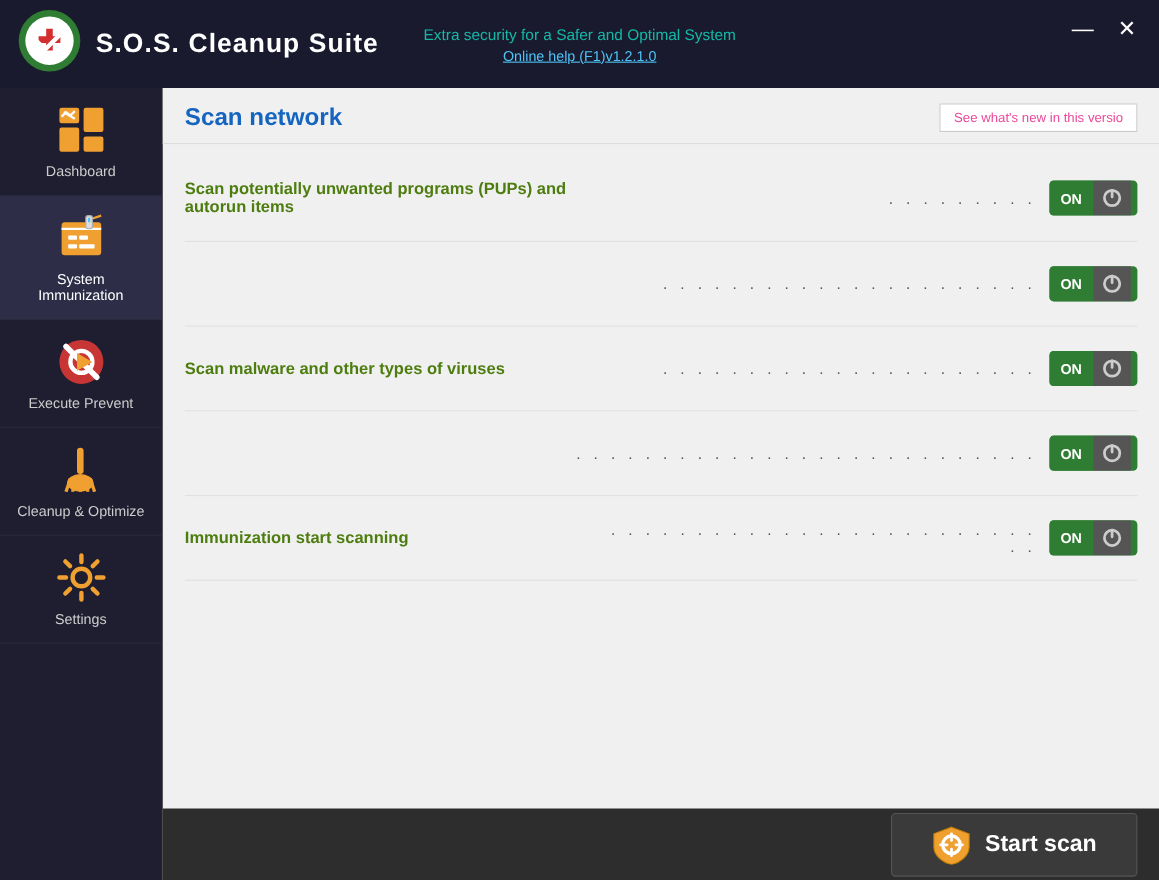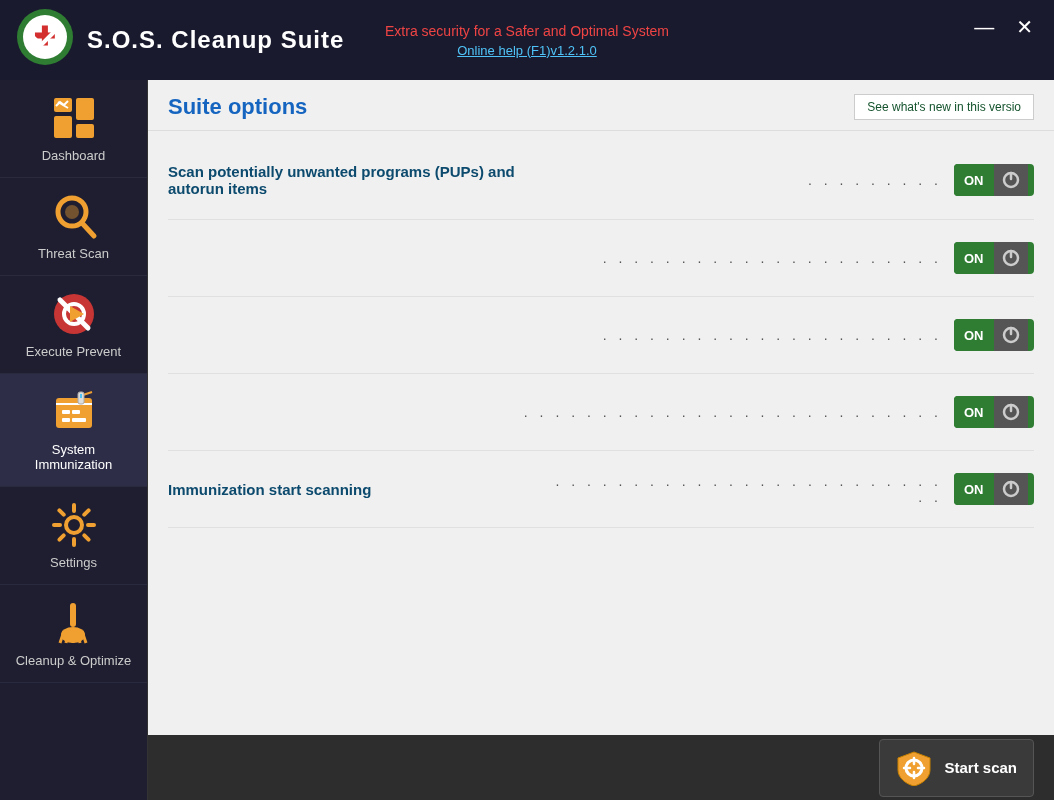--- a/index.html
+++ b/index.html
@@ -42,21 +42,21 @@
     }
 
     #header-center {
       position: absolute;
       left: 50%;
       transform: translateX(-50%);
       text-align: center;
     }
 
     #tagline {
-      color: #ef4444;
+      color: #14b8a6;
       font-size: 14px;
       margin-bottom: 4px;
     }
 
     #header-links {
       display: flex;
       justify-content: center;
     }
 
     #header-links a {
@@ -143,42 +143,42 @@
       color: #1565c0;
       font-size: 22px;
       font-weight: bold;
     }
 
     #whats-new-btn {
       background: white;
       border: 1px solid #ccc;
       padding: 5px 12px;
       font-size: 12px;
-      color: #14532d;
+      color: #ec4899;
       cursor: pointer;
     }
 
     #options-list {
       flex: 1;
       padding: 10px 20px;
       overflow-y: auto;
     }
 
     .option-row {
       display: flex;
       align-items: center;
       justify-content: space-between;
       padding: 22px 0;
       border-bottom: 1px solid #e0e0e0;
     }
 
     .option-label {
       font-size: 15px;
       font-weight: bold;
-      color: #0c4a6e;
+      color: #4d7c0f;
       flex: 1;
     }
 
     .option-dots {
       flex: 1;
       color: #555;
       font-size: 14px;
       letter-spacing: 4px;
       text-align: right;
       padding-right: 12px;
@@ -228,24 +228,24 @@
       padding: 0 20px;
     }
 
     #start-scan-btn {
       display: flex;
       align-items: center;
       gap: 12px;
       background: #3a3a3a;
       border: 1px solid #555;
       border-radius: 4px;
-      padding: 10px 16px;
+      padding: 10px 36px;
       cursor: pointer;
       color: white;
-      font-size: 15px;
+      font-size: 21px;
       font-weight: bold;
       margin-left: 12px;
     }
 
     .scan-shield-icon {
       width: 36px;
       height: 36px;
     }
 
     
@@ -288,92 +288,84 @@
         <rect x="4" y="4" width="18" height="14" rx="2" fill="#f0a030"></rect>
         <rect x="4" y="22" width="18" height="22" rx="2" fill="#f0a030"></rect>
         <rect x="26" y="4" width="18" height="22" rx="2" fill="#f0a030"></rect>
         <rect x="26" y="30" width="18" height="14" rx="2" fill="#f0a030"></rect>
         <line x1="8" y1="8" x2="18" y2="14" stroke="white" stroke-width="2"></line>
         <polyline points="6,12 10,8 14,11 18,7" stroke="white" stroke-width="2" fill="none"></polyline>
       </svg>
       <span>Dashboard</span>
     </div>
 
-    <div class="sidebar-item">
+
+    <div class="sidebar-item active">
       <svg class="sidebar-icon" viewBox="0 0 48 48">
-        <circle cx="22" cy="20" r="14" fill="none" stroke="#f0a030" stroke-width="5"></circle>
-        <line x1="32" y1="31" x2="44" y2="44" stroke="#f0a030" stroke-width="5" stroke-linecap="round"></line>
-        <circle cx="22" cy="20" r="7" fill="#f0a030" opacity="0.4"></circle>
+        <rect x="6" y="10" width="36" height="30" rx="3" fill="#f0a030"></rect>
+        <line x1="6" y1="16" x2="42" y2="16" stroke="white" stroke-width="2"></line>
+        <rect x="12" y="22" width="8" height="4" rx="1" fill="white"></rect>
+        <rect x="22" y="22" width="8" height="4" rx="1" fill="white"></rect>
+        <rect x="12" y="30" width="8" height="4" rx="1" fill="white"></rect>
+        <rect x="22" y="30" width="14" height="4" rx="1" fill="white"></rect>
+
+        <line x1="30" y1="8" x2="42" y2="4" stroke="#f0a030" stroke-width="2"></line>
+        <rect x="28" y="4" width="6" height="12" rx="2" fill="#ddd" stroke="#aaa" stroke-width="1"></rect>
+        <rect x="30" y="6" width="2" height="4" fill="#4fc3f7"></rect>
       </svg>
-      <span>Threat Scan</span>
+      <span>System<br>Immunization</span>
     </div>
 
     <div class="sidebar-item">
       <svg class="sidebar-icon" viewBox="0 0 48 48">
         <circle cx="24" cy="24" r="20" fill="#e53935" opacity="0.85"></circle>
         <line x1="10" y1="10" x2="38" y2="38" stroke="white" stroke-width="5" stroke-linecap="round"></line>
         <circle cx="24" cy="24" r="10" fill="none" stroke="white" stroke-width="4"></circle>
         <polygon points="20,16 34,24 20,32" fill="#f0a030"></polygon>
       </svg>
       <span>Execute Prevent</span>
     </div>
 
-    <div class="sidebar-item active">
+    <div class="sidebar-item">
       <svg class="sidebar-icon" viewBox="0 0 48 48">
-        <rect x="6" y="10" width="36" height="30" rx="3" fill="#f0a030"></rect>
-        <line x1="6" y1="16" x2="42" y2="16" stroke="white" stroke-width="2"></line>
-        <rect x="12" y="22" width="8" height="4" rx="1" fill="white"></rect>
-        <rect x="22" y="22" width="8" height="4" rx="1" fill="white"></rect>
-        <rect x="12" y="30" width="8" height="4" rx="1" fill="white"></rect>
-        <rect x="22" y="30" width="14" height="4" rx="1" fill="white"></rect>
-
-        <line x1="30" y1="8" x2="42" y2="4" stroke="#f0a030" stroke-width="2"></line>
-        <rect x="28" y="4" width="6" height="12" rx="2" fill="#ddd" stroke="#aaa" stroke-width="1"></rect>
-        <rect x="30" y="6" width="2" height="4" fill="#4fc3f7"></rect>
+
+        <rect x="20" y="4" width="6" height="24" rx="3" fill="#f0a030"></rect>
+        <ellipse cx="23" cy="36" rx="12" ry="8" fill="#f0a030"></ellipse>
+        <line x1="14" y1="32" x2="10" y2="44" stroke="#f0a030" stroke-width="3"></line>
+        <line x1="18" y1="34" x2="16" y2="44" stroke="#f0a030" stroke-width="3"></line>
+        <line x1="23" y1="36" x2="23" y2="44" stroke="#f0a030" stroke-width="3"></line>
+        <line x1="28" y1="34" x2="30" y2="44" stroke="#f0a030" stroke-width="3"></line>
+        <line x1="32" y1="32" x2="36" y2="44" stroke="#f0a030" stroke-width="3"></line>
       </svg>
-      <span>System<br>Immunization</span>
+      <span>Cleanup &amp; Optimize</span>
     </div>
 
     <div class="sidebar-item">
       <svg class="sidebar-icon" viewBox="0 0 48 48">
         <circle cx="24" cy="24" r="8" fill="none" stroke="#f0a030" stroke-width="4"></circle>
         <g stroke="#f0a030" stroke-width="4" stroke-linecap="round">
           <line x1="24" y1="4" x2="24" y2="10"></line>
           <line x1="24" y1="38" x2="24" y2="44"></line>
           <line x1="4" y1="24" x2="10" y2="24"></line>
           <line x1="38" y1="24" x2="44" y2="24"></line>
           <line x1="9.4" y1="9.4" x2="13.7" y2="13.7"></line>
           <line x1="34.3" y1="34.3" x2="38.6" y2="38.6"></line>
           <line x1="9.4" y1="38.6" x2="13.7" y2="34.3"></line>
           <line x1="34.3" y1="13.7" x2="38.6" y2="9.4"></line>
         </g>
       </svg>
       <span>Settings</span>
     </div>
 
-    <div class="sidebar-item">
-      <svg class="sidebar-icon" viewBox="0 0 48 48">
-
-        <rect x="20" y="4" width="6" height="24" rx="3" fill="#f0a030"></rect>
-        <ellipse cx="23" cy="36" rx="12" ry="8" fill="#f0a030"></ellipse>
-        <line x1="14" y1="32" x2="10" y2="44" stroke="#f0a030" stroke-width="3"></line>
-        <line x1="18" y1="34" x2="16" y2="44" stroke="#f0a030" stroke-width="3"></line>
-        <line x1="23" y1="36" x2="23" y2="44" stroke="#f0a030" stroke-width="3"></line>
-        <line x1="28" y1="34" x2="30" y2="44" stroke="#f0a030" stroke-width="3"></line>
-        <line x1="32" y1="32" x2="36" y2="44" stroke="#f0a030" stroke-width="3"></line>
-      </svg>
-      <span>Cleanup &amp; Optimize</span>
-    </div>
-
   </div>
 
   <div id="content-area">
 
     <div id="content-header">
-      <span id="page-title-text">Suite options</span>
+      <span id="page-title-text">Scan network</span>
       <button id="whats-new-btn">See what's new in this versio</button>
     </div>
 
     <div id="options-list">
     <div class="option-row">
           <span class="option-label">Scan potentially unwanted programs (PUPs) and autorun items</span>
           <span class="option-dots">. . . . . . . . .</span>
           <div class="toggle-container">
             <span class="toggle-on-label">ON</span>
             <div class="toggle-power-btn">
@@ -390,20 +382,21 @@
             <span class="toggle-on-label">ON</span>
             <div class="toggle-power-btn">
               <svg width="18" height="18" viewBox="0 0 18 18">
                 <circle cx="9" cy="9" r="7" fill="none" stroke="#ccc" stroke-width="2.5"></circle>
                 <line x1="9" y1="2" x2="9" y2="8" stroke="#ccc" stroke-width="2.5" stroke-linecap="round"></line>
               </svg>
             </div>
           </div>
         </div>
         <div class="option-row">
+          <span class="option-label">Scan malware and other types of viruses</span>
           <span class="option-dots">. . . . . . . . . . . . . . . . . . . . . .</span>
           <div class="toggle-container">
             <span class="toggle-on-label">ON</span>
             <div class="toggle-power-btn">
               <svg width="18" height="18" viewBox="0 0 18 18">
                 <circle cx="9" cy="9" r="7" fill="none" stroke="#ccc" stroke-width="2.5"></circle>
                 <line x1="9" y1="2" x2="9" y2="8" stroke="#ccc" stroke-width="2.5" stroke-linecap="round"></line>
               </svg>
             </div>
           </div>

